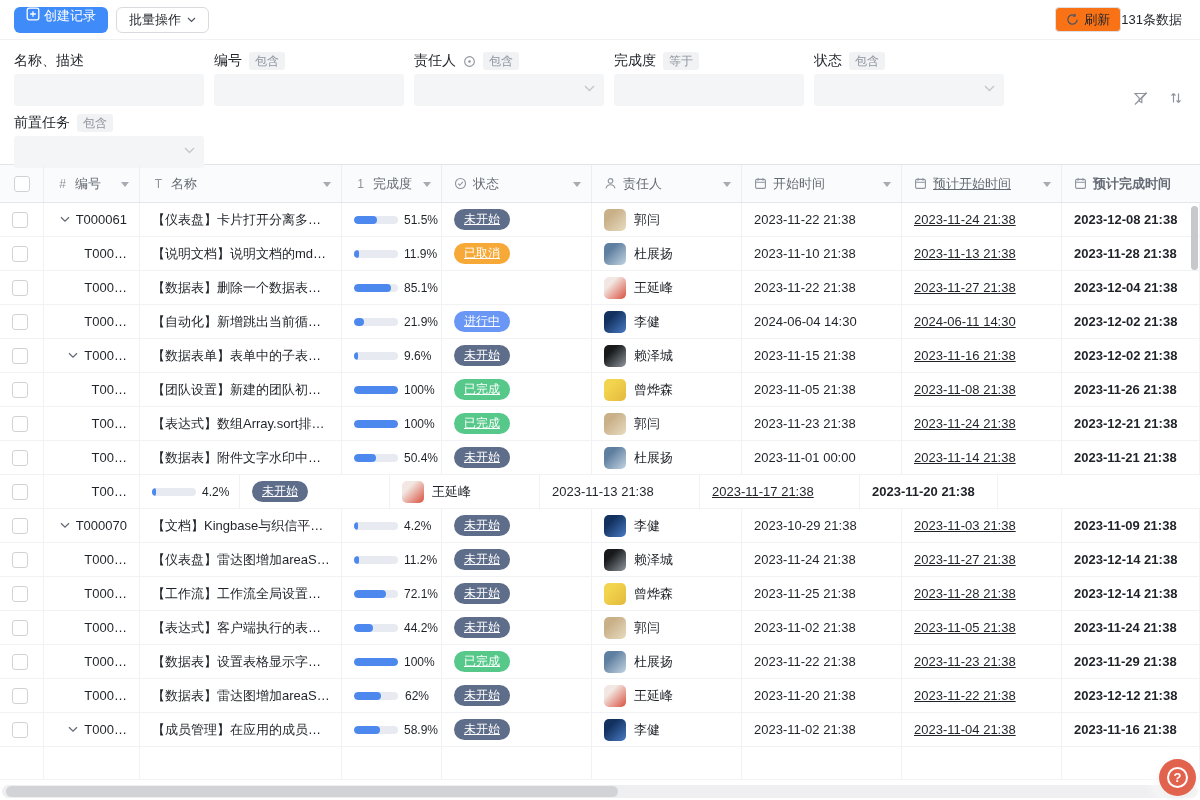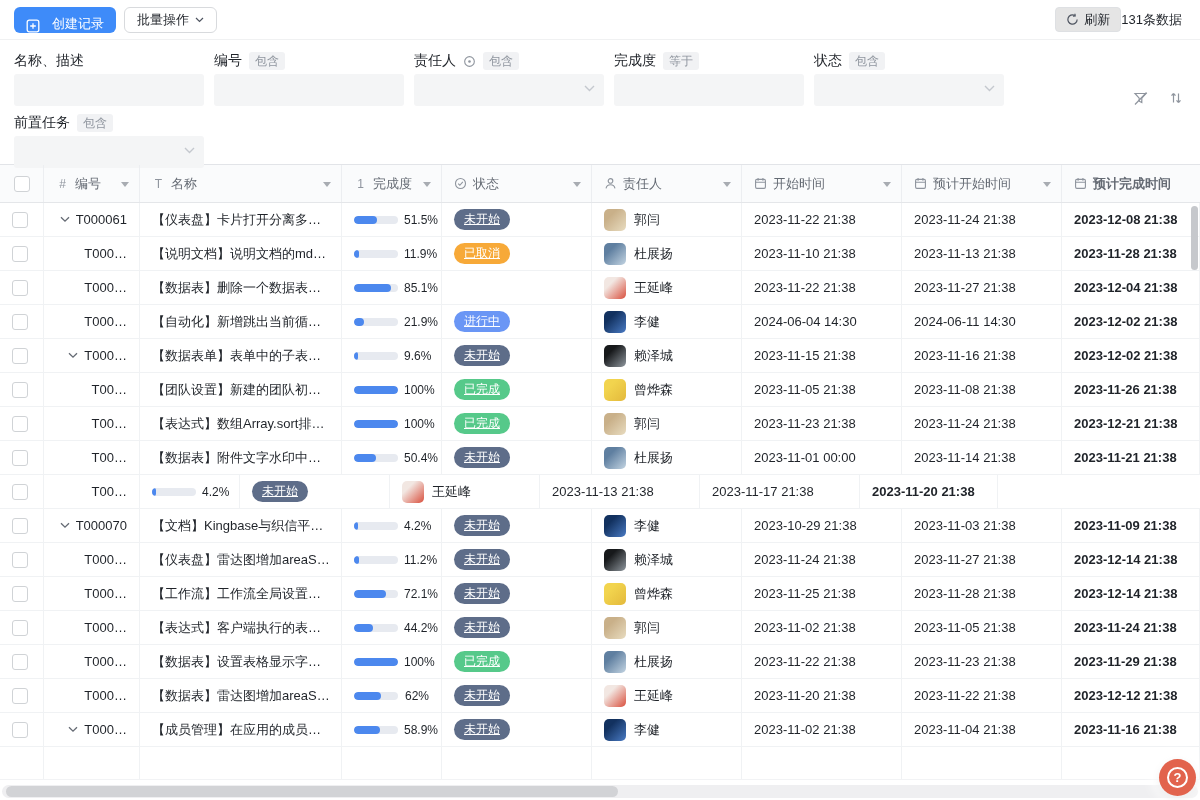--- a/index.html
+++ b/index.html
@@ -6,31 +6,31 @@
   html,body { width:1200px; height:800px; overflow:hidden; }
   body {
     font-family:"Liberation Sans","DejaVu Sans",sans-serif;
     font-size:13px; color:#1F2329; background:#fff; position:relative;
   }
   svg { display:block; }
 
   
   .toolbar { height:40px; display:flex; align-items:center; padding:0 14px; border-bottom:1px solid #F0F1F2; }
   .btn-primary {
-    display:flex; align-items:flex-end; gap:12px; height:26px; padding:0 12px;
+    display:flex; align-items:flex-start; gap:4px; height:26px; padding:0 12px;
     color:#fff; border-radius:6px; font-size:13px; cursor:pointer;
   }
   .btn-plain {
     display:flex; align-items:center; gap:6px; height:26px; padding:0 12px; margin-left:8px;
     background:#fff; border:1px solid #D8DADD; border-radius:6px; font-size:13px; cursor:pointer;
   }
   .toolbar-spacer { flex:1; }
   .btn-refresh {
     display:flex; align-items:center; gap:5px; height:25px; padding:0 10px;
-    background:#e5e5e5; border:1px solid #DEE0E3; border-radius:4px; font-size:13px; cursor:pointer;
+    background:#f97316; border:1px solid #DEE0E3; border-radius:4px; font-size:13px; cursor:pointer;
   }
   .record-count { margin-right:4px; font-size:13px; color:#1F2329; }
 
   
   .filters { padding:10px 14px 0; height:125px; border-bottom:1px solid #E2E4E8; position:relative; }
   .filter-row { display:flex; gap:10px; }
   .filter-group { width:190px; }
   .f-label { height:22px; display:flex; align-items:center; gap:7px; font-size:14px; color:#1F2329; }
   .f-tag { background:#F1F2F4; color:#8F959E; font-size:12px; border-radius:3px; padding:1px 6px; line-height:16px; }
   .f-input { margin-top:2px; height:32px; background:#F4F5F6; border-radius:3px; position:relative; cursor:text; }
@@ -46,21 +46,21 @@
   .th .h-icon { color:#8F959E; font-size:12px; width:13px; text-align:center; }
   .caret { position:absolute; right:10px; top:17px; width:0; height:0;
     border-left:4px solid transparent; border-right:4px solid transparent; border-top:5px solid #A8ACB2; }
   .c-check  { width:44px;  padding:0 0 0 14px; }
   .c-id     { width:96px;  }
   .c-name   { width:202px; }
   .c-prog   { width:100px; }
   .c-status { width:150px; }
   .c-owner  { width:150px; }
   .c-start  { width:160px; }
-  .c-pstart { width:160px; }
+  .c-pstart { width:160px;text-decoration:underline; }
   .c-pfin   { width:138px; border-right:none;font-weight:bold; }
 
   .trow { height:34px; display:flex; border-bottom:1px solid #F0F2F4; background:#fff; }
   .td { display:flex; align-items:center; padding:0 12px; border-right:1px solid #F0F2F4; overflow:hidden; white-space:nowrap; }
   .td.c-check { align-items:center; }
   .td.c-id { justify-content:flex-end; gap:6px; }
   .checkbox { width:16px; height:16px; border:1px solid #D0D3D6; border-radius:3px; background:#fff; cursor:pointer; flex:none; }
   .row-chevron { flex:none; cursor:pointer; }
   .name-text { overflow:hidden; text-overflow:clip; }
 

